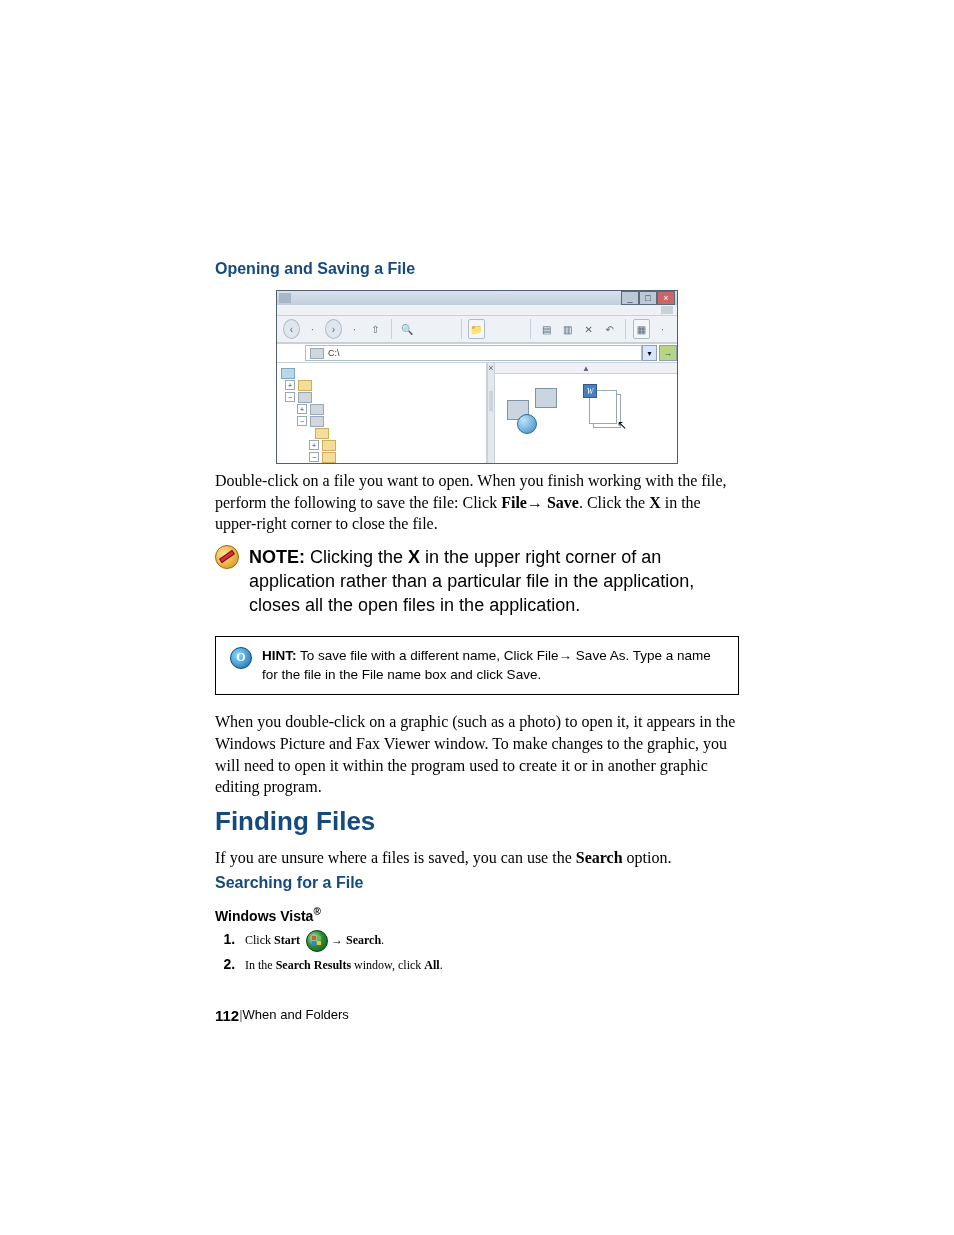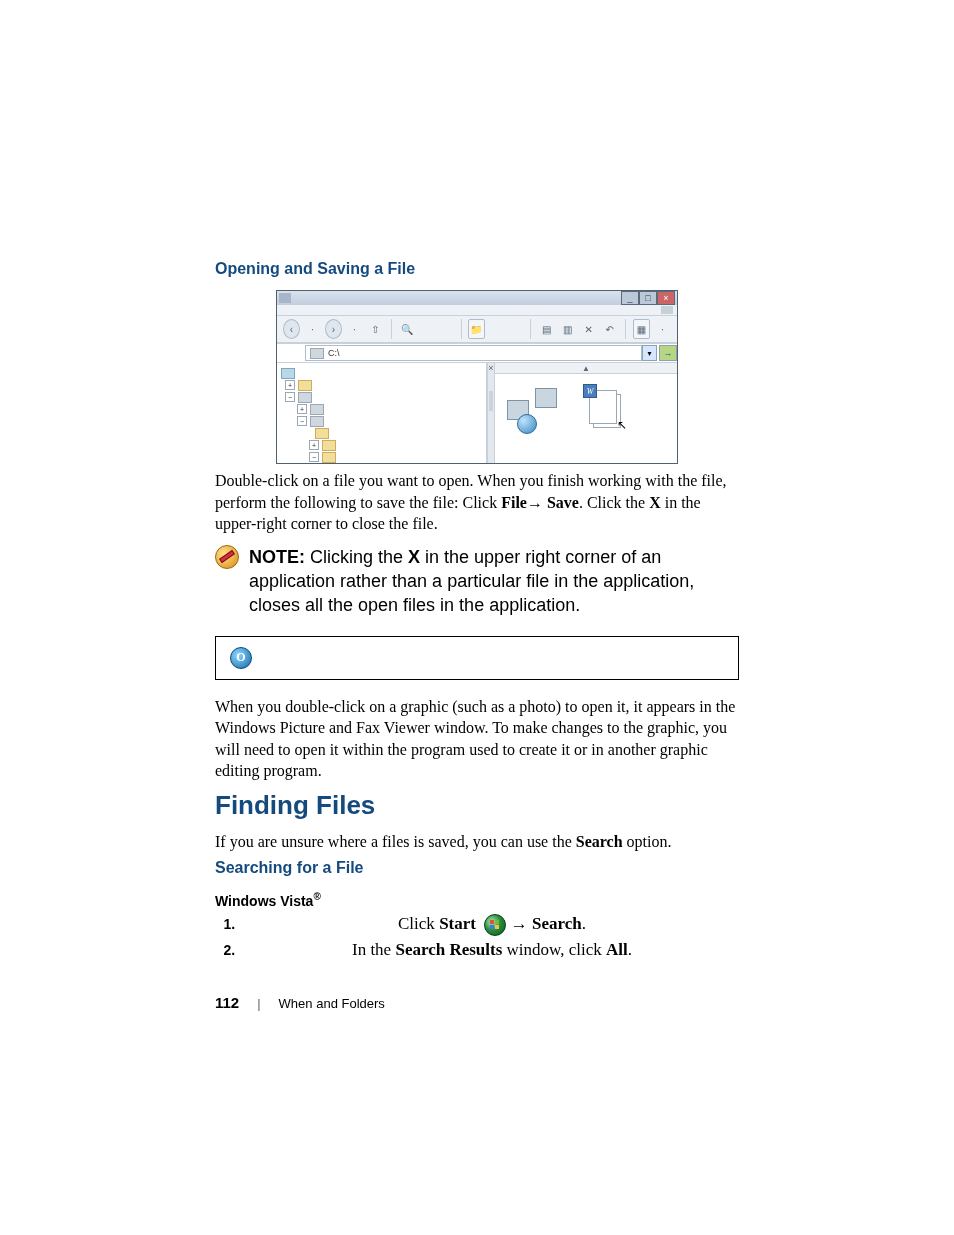--- a/index.html
+++ b/index.html
@@ -140,21 +140,21 @@
   .hint-ico{
     width:20px;height:20px;border-radius:50%;flex:0 0 20px;
     background:radial-gradient(circle at 35% 35%, #8fd6ff, #1368a6);
     border:1px solid #0a4a78;display:flex;align-items:center;justify-content:center;
     color:#fff;font-weight:bold;font-family:Georgia,serif;font-size:12px;
   }
 
   
   ol.steps{margin:4px 0 0 24px;padding:0;}
   ol.steps li{
-    font-size:17px;margin:4px 0;padding-left:6px;text-align:center;
+    font-size:12px;margin:4px 0;padding-left:6px;
   }
   ol.steps li::marker{
     font-family:Arial,Helvetica,sans-serif;font-weight:bold;font-size:14px;
   }
   .start-orb{
     display:inline-flex;width:20px;height:20px;border-radius:50%;
     background:radial-gradient(circle at 35% 35%,#9fe2a8 5%,#2a8c3b 45%,#0b5a1f 100%);
     border:1px solid #083d14;vertical-align:middle;align-items:center;justify-content:center;
     position:relative;
   }
@@ -162,21 +162,21 @@
     width:10px;height:10px;position:relative;
   }
   .flag span{position:absolute;width:4px;height:4px;}
   .flag .r{background:#e0533a;top:0;left:0;}
   .flag .g{background:#6fbf3c;top:0;left:5px;}
   .flag .b{background:#3a7fe0;top:5px;left:0;}
   .flag .y{background:#f2c340;top:5px;left:5px;}
 
   
   .footer{
-    margin-top:34px;display:flex;align-items:flex-end;gap:18px;
+    margin-top:34px;display:flex;align-items:flex-start;
     font-family:Arial,Helvetica,sans-serif;font-size:13px;color:#000;
   }
   .footer .pnum{font-weight:bold;font-size:15px;}
   .footer .div{color:#666;}
 </style>
 </head>
 <body>
 
 <div class="page">
 
@@ -288,20 +288,23 @@
     <div class="note-ico">
         <div class="pencil"></div>
       </div>
     <div class="note-text">
       <span class="lbl">NOTE:</span><span> Clicking the </span><span class="lbl">X</span><span> in the upper right corner of an application rather than a particular file in the application, closes all the open files in the application.</span>
     </div>
   </div>
 
   <div class="hint-box">
     <div class="hint-ico">O</div>
+    <div>
+      <span class="lbl" style="font-weight:bold;">HINT:</span><span> To save file with a different name, Click File→ Save As. Type a name for the file in the File name box and click Save.</span>
+    </div>
   </div>
 
   <p class="body-text">When you double-click on a graphic (such as a photo) to open it, it appears in the Windows Picture and Fax Viewer window. To make changes to the graphic, you will need to open it within the program used to create it or in another graphic editing program.</p>
 
   <div class="big-head">Finding Files</div>
   <p class="body-text">
     <span>If you are unsure where a files is saved, you can use the </span><span class="bold">Search</span><span> option.</span>
   </p>
 
   <div class="section-head">Searching for a File</div>

